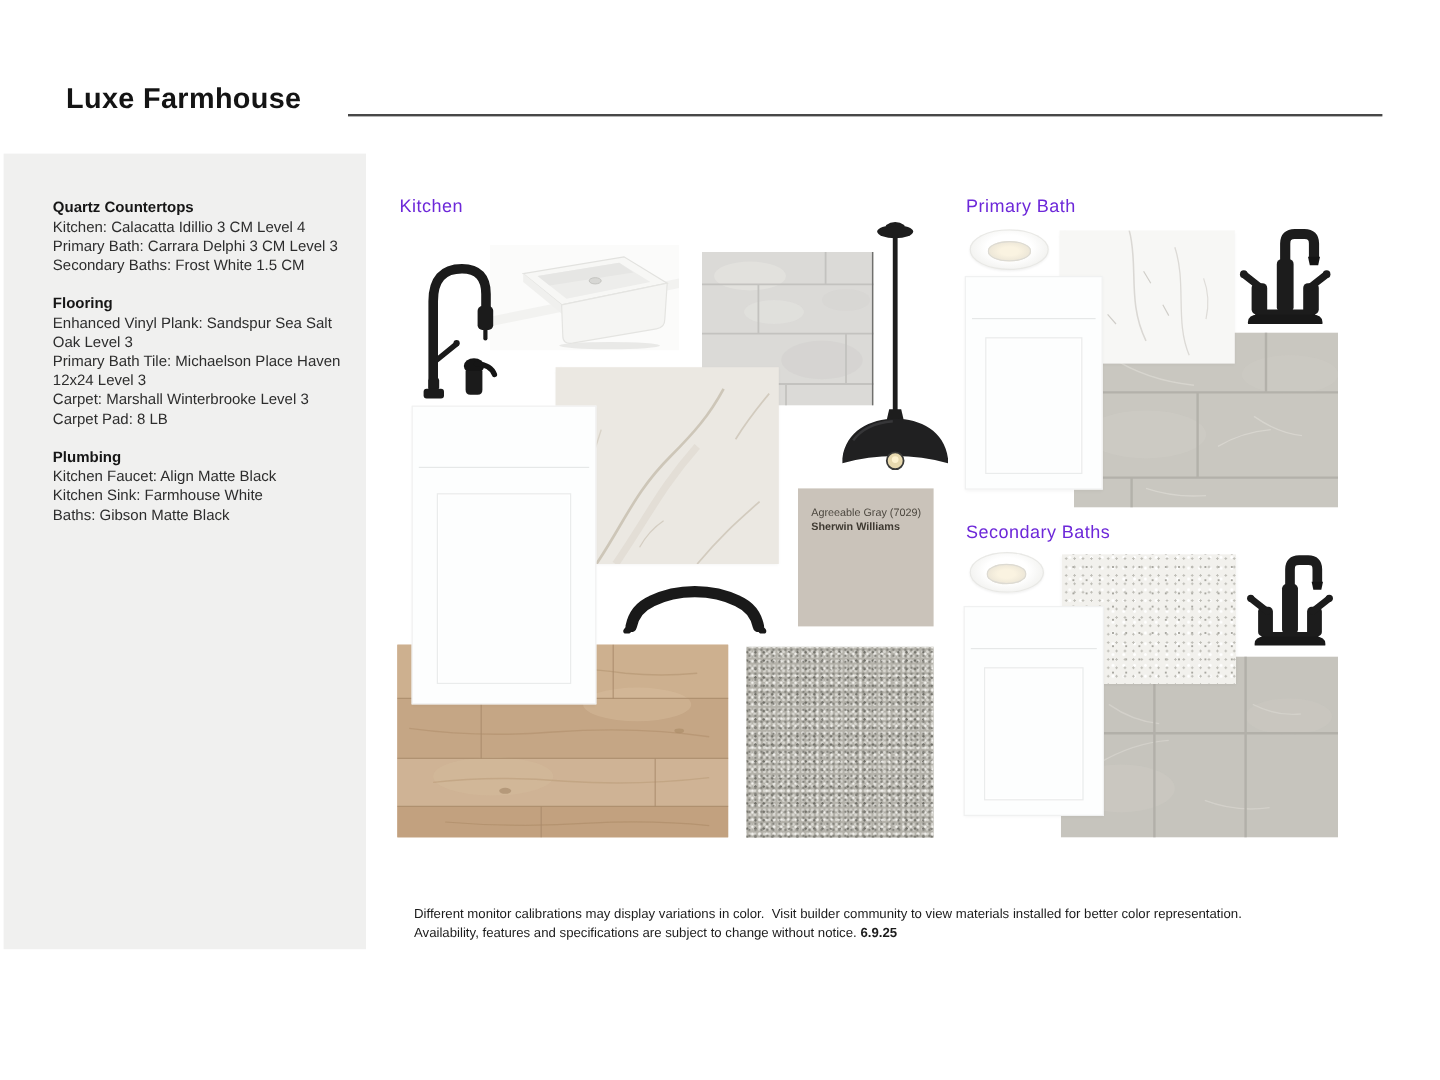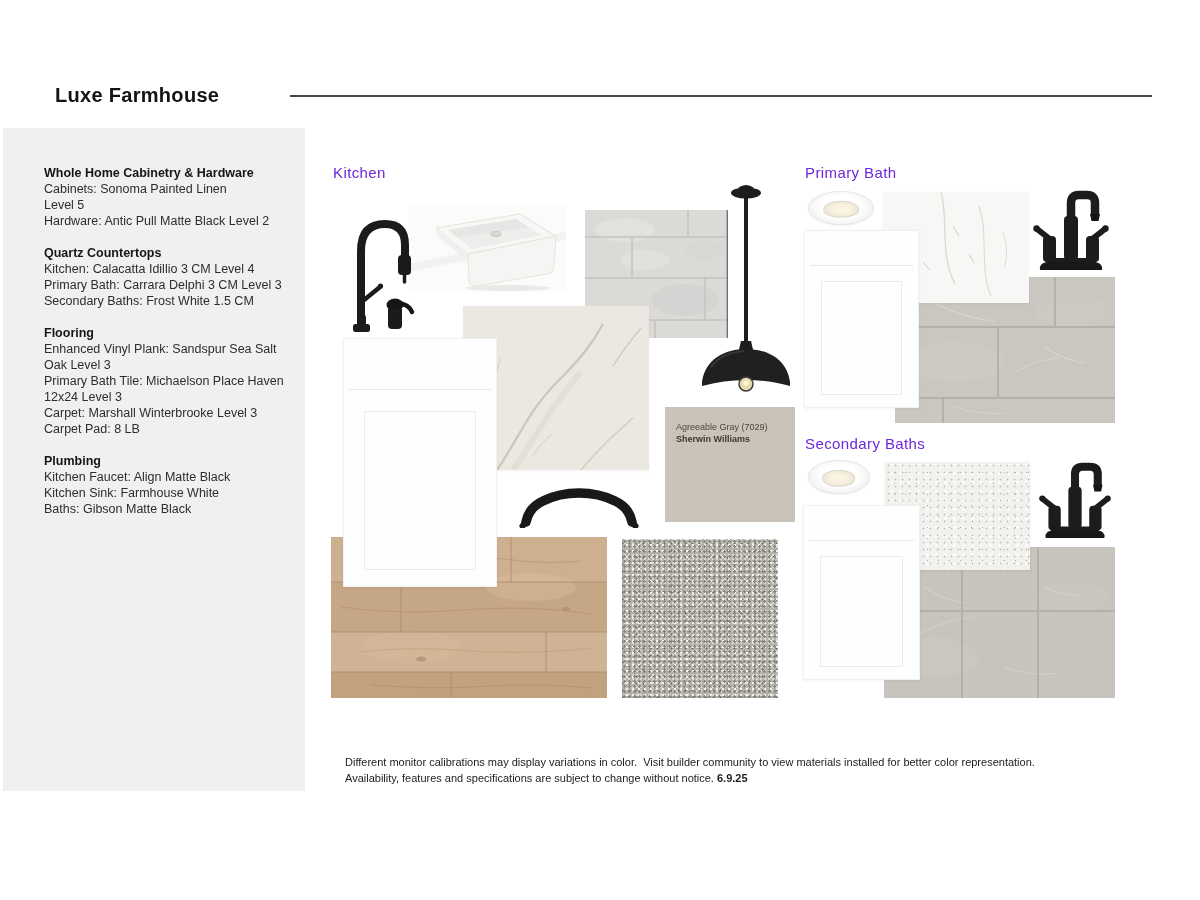--- a/index.html
+++ b/index.html
@@ -4,21 +4,21 @@
 <style>
   html,body{margin:0;padding:0;}
   body{
     width:1200px;height:900px;position:relative;overflow:hidden;
     background:#ffffff;color:#1d1d1d;
     font-family:"Liberation Sans", sans-serif;
   }
   .abs{position:absolute;}
 
   
-  .page-title{left:55px;top:84px;font-size:20px;font-weight:700;letter-spacing:.3px;color:#141414;}
+  .page-title{left:55px;top:69px;font-size:24px;font-weight:700;letter-spacing:.3px;color:#141414;}
   .title-rule{left:290px;top:95px;width:862px;height:2px;background:#474747;}
 
   
   .sidebar{left:3px;top:128px;width:302px;height:663px;background:#f0f0ef;
     box-sizing:border-box;padding:37px 0 0 41px;}
   .spec-section{width:252px;margin:0 0 16px 0;}
   .spec-section .spec-title{font-size:12.5px;font-weight:700;color:#161616;line-height:16px;}
   .spec-section .spec-line{font-size:12.5px;color:#2d2d2d;line-height:16px;}
 
   
@@ -75,26 +75,20 @@
   svg{display:block;}
 </style>
 </head>
 <body>
 
 <div class="abs page-title">Luxe Farmhouse</div>
 <div class="abs title-rule"></div>
 
 <div class="abs sidebar">
 
-  <div class="spec-section">
-    <div class="spec-title">Whole Home Cabinetry &amp; Hardware</div>
-    <div class="spec-line">Cabinets: Sonoma Painted Linen</div>
-    <div class="spec-line">Level 5</div>
-    <div class="spec-line">Hardware: Antic Pull Matte Black Level 2</div>
-  </div>
 
   <div class="spec-section">
     <div class="spec-title">Quartz Countertops</div>
     <div class="spec-line">Kitchen: Calacatta Idillio 3 CM Level 4</div>
     <div class="spec-line">Primary Bath: Carrara Delphi 3 CM Level 3</div>
     <div class="spec-line">Secondary Baths: Frost White 1.5 CM</div>
   </div>
 
 
 
@@ -211,21 +205,21 @@
     <ellipse cx="150" cy="30" rx="6" ry="3" fill="#a08159" opacity=".55"></ellipse>
     <ellipse cx="90" cy="122" rx="5" ry="2.5" fill="#9a7b5c" opacity=".5"></ellipse>
     <ellipse cx="235" cy="72" rx="4" ry="2" fill="#a3835e" opacity=".5"></ellipse>
     <path d="M0 45 H276 M0 95 H276 M0 135 H276" stroke="#a98b6b" stroke-width="1" opacity=".8"></path>
     <path d="M180 0 V45 M70 45 V95 M215 95 V135 M120 135 V161" stroke="#a98b6b" stroke-width="1" opacity=".8"></path>
   </svg>
 </div>
 
 <div class="swatch carpet" style="left:622px;top:539px;width:156px;height:159px;z-index:1;"></div>
 
-<div class="swatch paint-chip" style="left:665px;top:407px;width:130px;height:115px;z-index:2;">
+<div class="swatch paint-chip" style="left:665px;top:407px;width:113px;height:115px;z-index:2;">
   <div class="p1">Agreeable Gray (7029)</div>
   <div class="p2">Sherwin Williams</div>
 </div>
 
 <div class="abs board-label" style="left:805px;top:164px;">Primary Bath</div>
 
 <div class="rlight" style="left:808px;top:191px;width:66px;height:34px;z-index:2;">
   <div class="inner"></div>
 </div>
 

